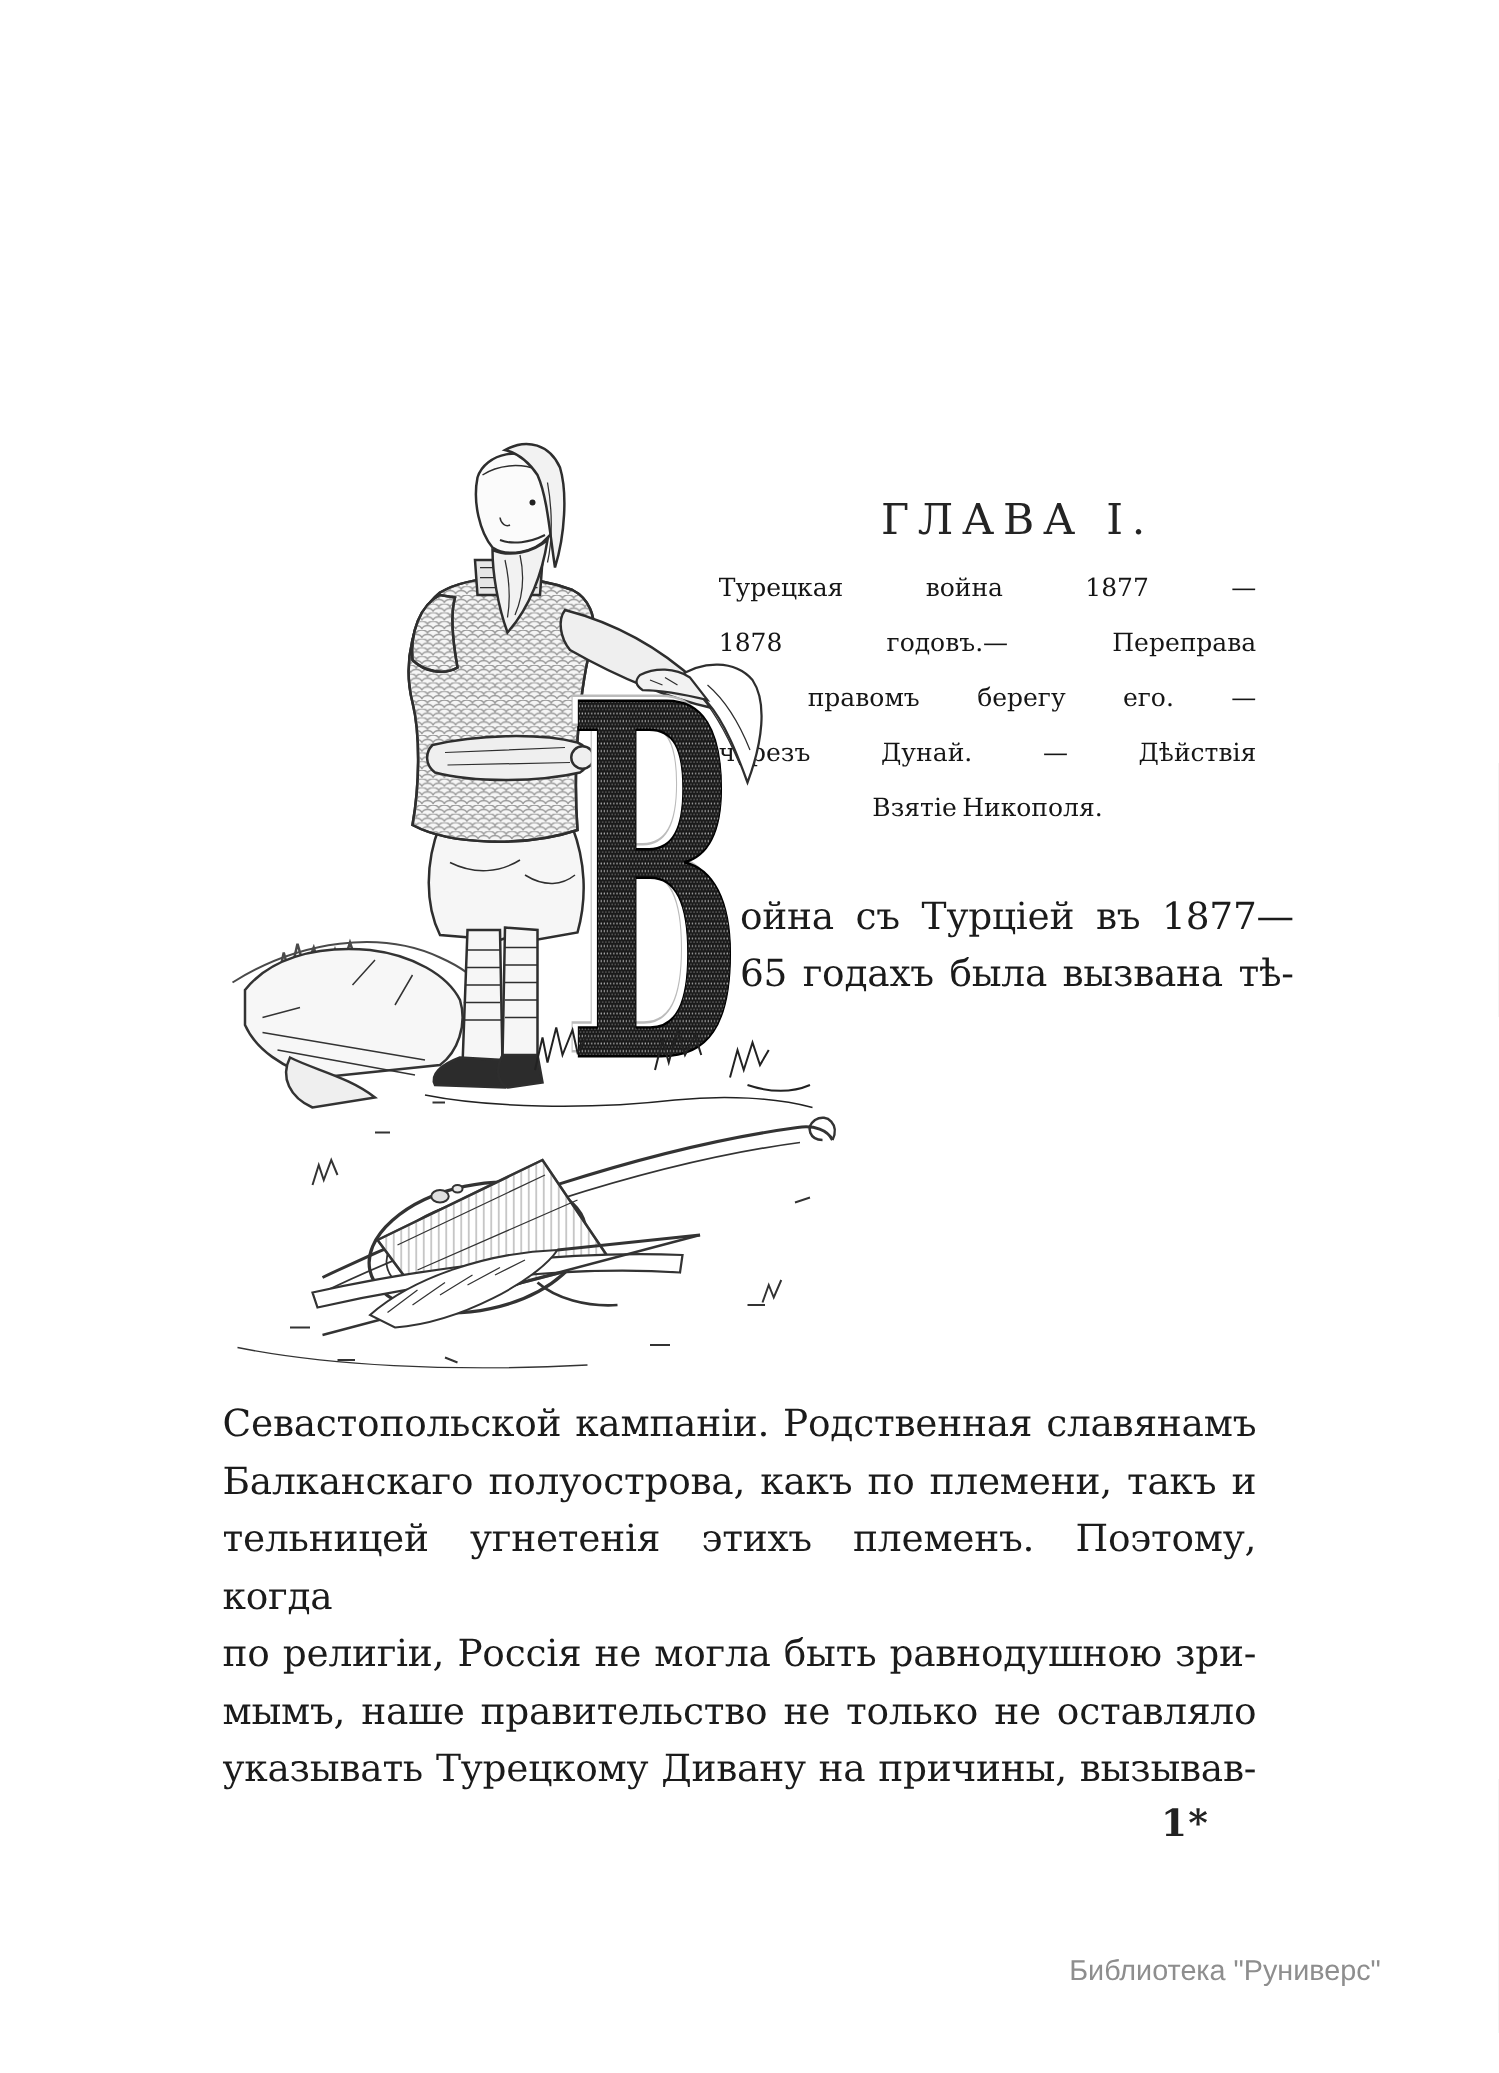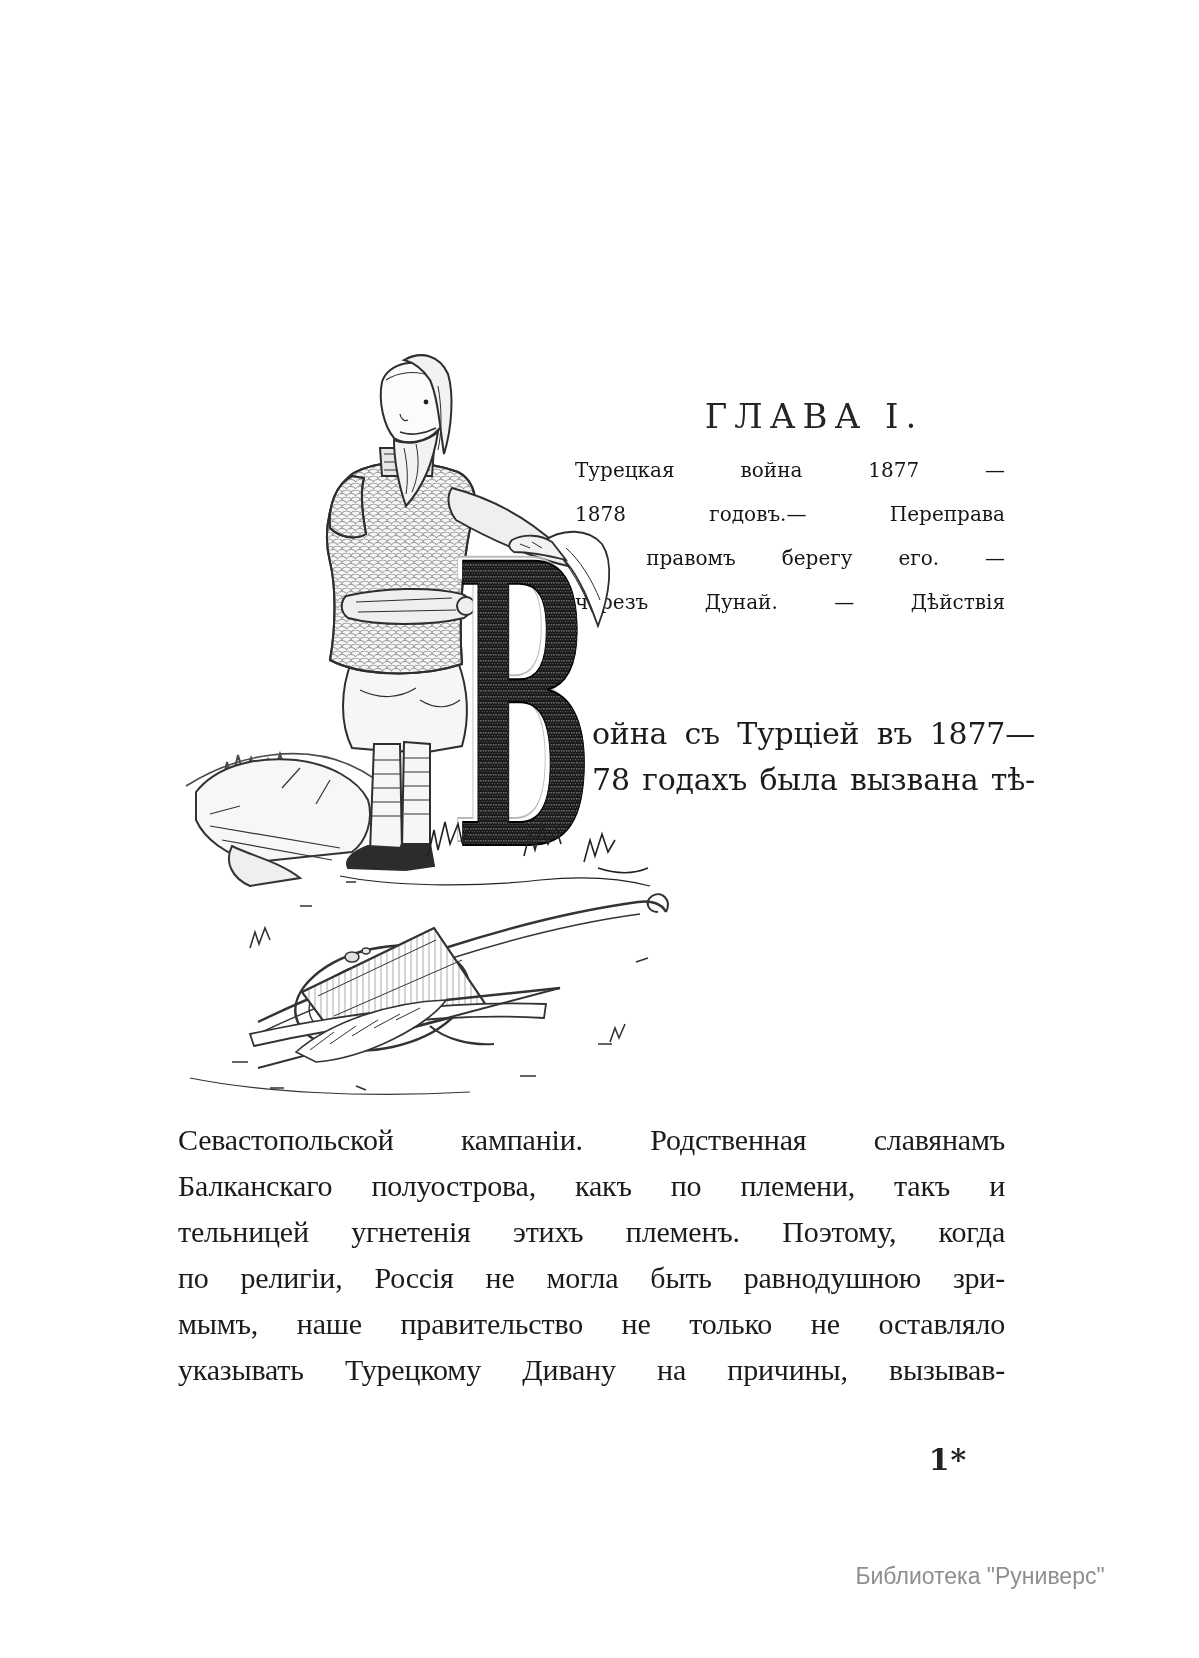--- a/index.html
+++ b/index.html
@@ -19,21 +19,21 @@
     color:#161616;
   }
   .line{
     text-align:justify;text-align-last:justify;-moz-text-align-last:justify;
     text-justify:inter-word;white-space:normal;overflow:hidden;
   }
   .line.center{text-align-last:center;}
   .body-text{font-size:30px;line-height:46px;letter-spacing:-0.2px;color:#1b1b1b;}
   .wrap-a{left:562px;top:711px;width:443px;margin-left:30px;}
   .wrap-b{left:688px;top:809px;width:317px;line-height:45px;}
-  .full-block{left:178px;top:1117px;width:827px;font-family:Liberation Serif, serif;}
+  .full-block{left:178px;top:1117px;width:827px;}
   .page-number{left:908px;top:1442px;width:80px;font-size:30px;font-weight:700;
     text-align:center;letter-spacing:1px;color:#222;}
   .watermark{
     left:845px;top:1563px;width:270px;text-align:center;
     font-family:"Liberation Sans",sans-serif;font-size:23px;color:#8e8e8e;
   }
   .illustration{left:170px;top:350px;width:540px;height:745px;}
   svg{display:block;}
 </style>
 </head>
@@ -41,20 +41,21 @@
 
 <div class="page">
 
   <div class="abs heading">ГЛАВА I.</div>
 
   <div class="abs bold-block">
     <div class="line">Турецкая война 1877 —</div>
     <div class="line">1878 годовъ.— Переправа</div>
     <div class="line">на правомъ берегу его. —</div>
     <div class="line">черезъ Дунай. — Дѣйствія</div>
+    <div class="line center">Взятіе Никополя.</div>
   </div>
 
   <div class="abs illustration">
     <svg width="540" height="745" viewBox="170 350 540 745" xmlns="http://www.w3.org/2000/svg">
       <defs>
         <pattern id="mail" width="9" height="7" patternUnits="userSpaceOnUse">
           <path d="M0 3 a4.5 3 0 0 1 9 0" fill="none" stroke="#9a9a9a" stroke-width="1.1"></path>
           <path d="M-4.5 6.5 a4.5 3 0 0 1 9 0 M4.5 6.5 a4.5 3 0 0 1 9 0" fill="none" stroke="#9a9a9a" stroke-width="1.1"></path>
         </pattern>
         <pattern id="engrave" width="6" height="6" patternUnits="userSpaceOnUse">
@@ -170,21 +171,21 @@
         <path d="M610 1042 l5 -14 l4 10 l6 -14"></path>
         <ellipse cx="352" cy="957" rx="7" ry="5" fill="#e0e0e0"></ellipse>
         <ellipse cx="366" cy="951" rx="4" ry="3" fill="#e9e9e9"></ellipse>
         <path d="M190 1078 C 260 1092, 360 1098, 470 1092" stroke-width="1.1"></path>
       </g>
     </svg>
   </div>
 
   <div class="abs body-text wrap-a">
     <div class="line">ойна съ Турціей въ 1877—</div>
-    <div class="line">78 годахъ была вызвана тѣ-</div>
+    <div class="line">65 годахъ была вызвана тѣ-</div>
   </div>
 
 
   <div class="abs body-text full-block">
     <div class="line">Севастопольской кампаніи. Родственная славянамъ</div>
     <div class="line">Балканскаго полуострова, какъ по племени, такъ и</div>
     <div class="line">тельницей угнетенія этихъ племенъ. Поэтому, когда</div>
     <div class="line">по религіи, Россія не могла быть равнодушною зри-</div>
     <div class="line">мымъ, наше правительство не только не оставляло</div>
     <div class="line">указывать Турецкому Дивану на причины, вызывав-</div>

